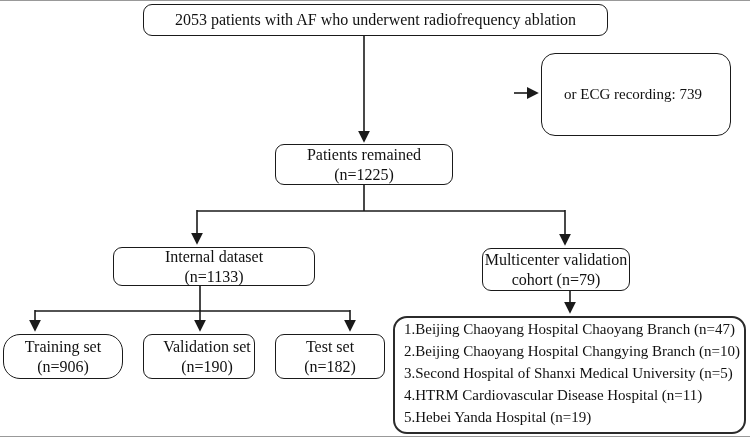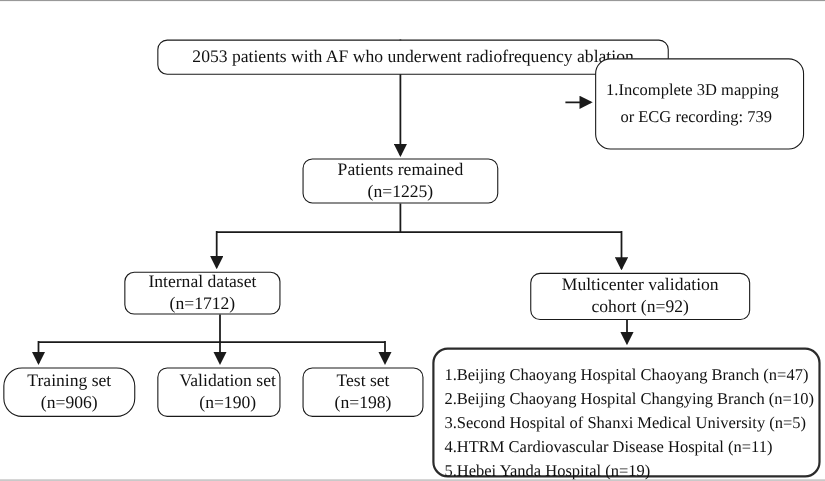--- a/index.html
+++ b/index.html
@@ -35,34 +35,34 @@
     text-align: center;
     font-size: 16px;
     line-height: 20px;
     color: #111111;
   }
   .node--list {
     align-items: flex-start;
     text-align: left;
     border-radius: 14px;
   }
-  .node--top      { left: 143px; top: 3px;   width: 465px; height: 32px; margin-top: 32px; }
+  .node--top      { left: 143px; top: 3px;   width: 465px; height: 32px; }
   .node--excluded { left: 376px; top: 76px;  width: 138px; height: 32px; }
   .node--reasons  { left: 541px; top: 52px;  width: 190px; height: 83px;
                     padding: 4px 6px 4px 9px; font-size: 15px; line-height: 25px; }
   .node--reasons .indent { padding-left: 13px; }
   .node--remained { left: 275px; top: 143px; width: 178px; height: 41px; }
-  .node--internal { left: 113px; top: 246px; width: 142px; height: 39px; }
-  .node--multi    { left: 482px; top: 247px; width: 200px; height: 43px; }
+  .node--internal { left: 113px; top: 246px; width: 202px; height: 39px; }
+  .node--multi    { left: 482px; top: 247px; width: 148px; height: 43px; }
   .node--training { left: 3px;   top: 333px; width: 120px; height: 45px; border-radius: 17px; }
   .node--valid    { left: 143px; top: 333px; width: 112px; height: 45px; padding-left: 16px; }
   .node--test     { left: 275px; top: 333px; width: 110px; height: 45px; }
   .node--hosp     { left: 393px; top: 315px; width: 353px; height: 118px;
                     border-width: 2px; border-color: #2b2b2b;
-                    padding: 12px 4px 4px 9px; font-size: 15px;
+                    padding: 0 4px 4px 9px; font-size: 15px;
                     justify-content: space-around; }
   .node--hosp .hosp-line { line-height: 22px; white-space: nowrap; }
   .line-span { display: block; }
 </style>
 </head>
 <body>
 
 <div class="canvas">
 
   <svg class="connectors" viewBox="0 0 750 437" xmlns="http://www.w3.org/2000/svg">
@@ -89,52 +89,51 @@
 
     <line x1="570" y1="290" x2="570" y2="311" stroke="#1a1a1a" stroke-width="1.6" marker-end="url(#arrow)"></line>
   </svg>
 
   <div class="node node--top">
     <span class="line-span">2053 patients with AF who underwent radiofrequency ablation</span>
   </div>
 
 
   <div class="node node--reasons node--list">
-    <span class="line-span">1.Incomplete 3D mapping</span>
     <span class="line-span indent">or ECG recording: 739</span>
   </div>
 
   <div class="node node--remained">
     <span class="line-span">Patients remained</span>
     <span class="line-span">(n=1225)</span>
   </div>
 
   <div class="node node--internal">
     <span class="line-span">Internal dataset</span>
-    <span class="line-span">(n=1712)</span>
+    <span class="line-span">(n=1133)</span>
   </div>
 
   <div class="node node--multi">
     <span class="line-span">Multicenter validation</span>
-    <span class="line-span">cohort (n=92)</span>
+    <span class="line-span">cohort (n=79)</span>
   </div>
 
   <div class="node node--training">
     <span class="line-span">Training set</span>
     <span class="line-span">(n=906)</span>
   </div>
 
   <div class="node node--valid">
     <span class="line-span">Validation set</span>
     <span class="line-span">(n=190)</span>
   </div>
 
   <div class="node node--test">
     <span class="line-span">Test set</span>
-    <span class="line-span">(n=198)</span>
+    <span class="line-span">(n=182)</span>
   </div>
 
   <div class="node node--hosp node--list">
     <span class="hosp-line">1.Beijing Chaoyang Hospital Chaoyang Branch (n=47)</span>
     <span class="hosp-line">2.Beijing Chaoyang Hospital Changying Branch (n=10)</span>
     <span class="hosp-line">3.Second Hospital of Shanxi Medical University (n=5)</span>
     <span class="hosp-line">4.HTRM Cardiovascular Disease Hospital (n=11)</span>
     <span class="hosp-line">5.Hebei Yanda Hospital (n=19)</span>
   </div>
 

